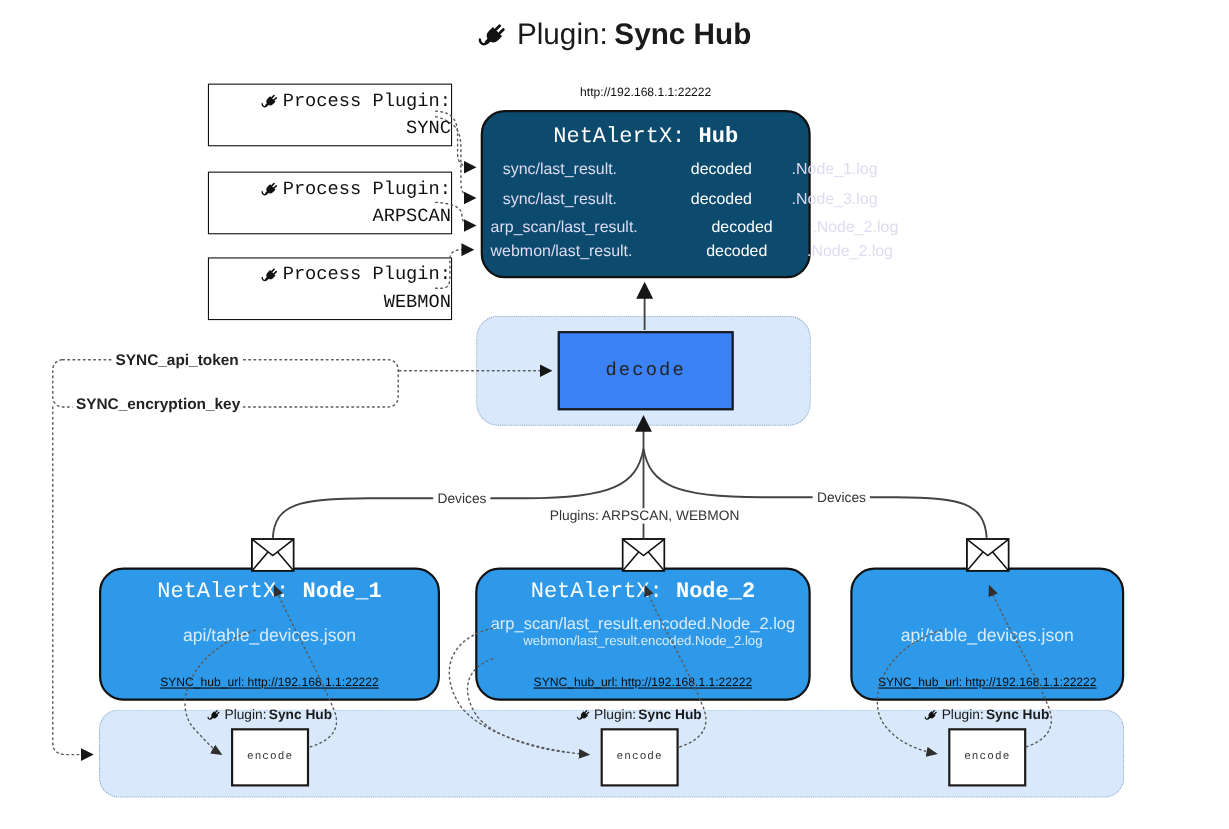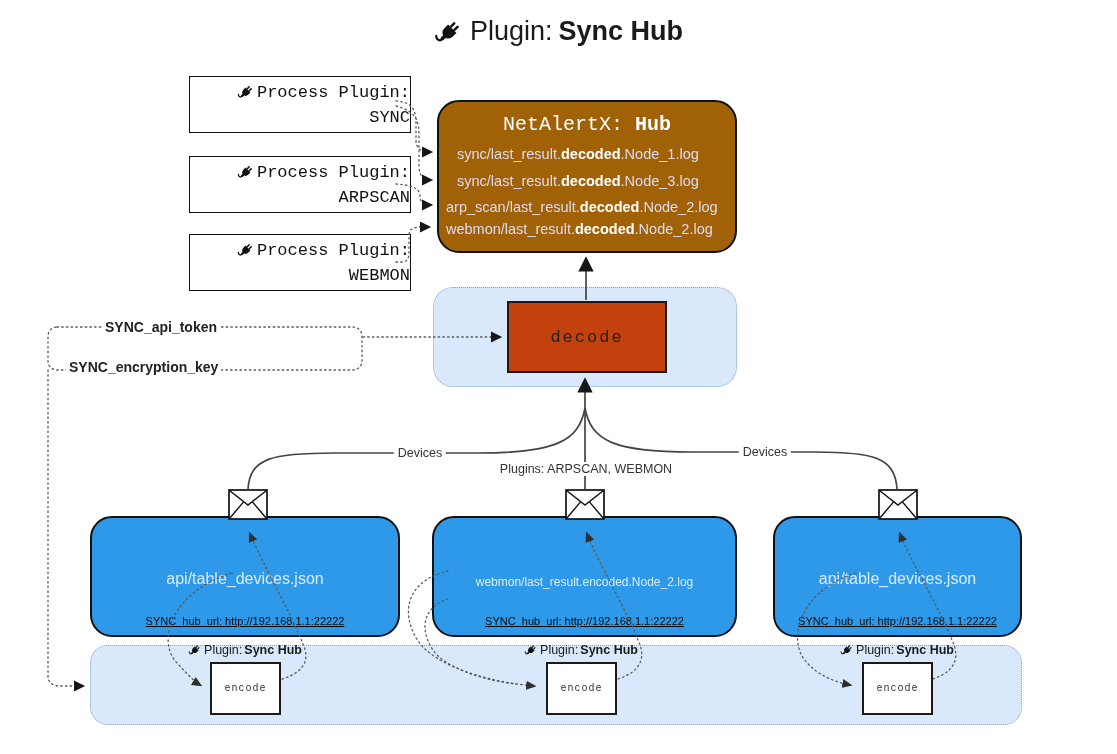--- a/index.html
+++ b/index.html
@@ -12,35 +12,35 @@
          align-items:center;gap:6px;font-size:27px;color:#1a1a1a;}
   #title .bold{font-weight:bold;}
 
   
   .pbox{position:absolute;left:173px;width:222px;height:57px;background:#fff;
         border:1.7px solid #111;box-sizing:border-box;display:flex;flex-direction:column;
         align-items:flex-end;justify-content:center;font-size:17px;color:#111;line-height:25px;margin-left:16px;}
   .pbox .l1{display:flex;align-items:center;gap:2px;}
 
   
-  #hub{position:absolute;left:437px;top:100px;width:300px;height:153px;background:#a16207;
+  #hub{position:absolute;left:437px;top:100px;width:300px;height:153px;background:#0c4a6e;
        border:2px solid #111;border-radius:22px;box-sizing:border-box;}
   #hub-url{position:absolute;left:437px;top:78px;width:300px;text-align:center;
            font-size:11px;color:#111;}
   #hub-title{position:absolute;left:0;top:11px;width:100%;text-align:center;color:#fff;
              font-size:20px;}
   #hub-title .bold{font-weight:bold;}
   .hubline{position:absolute;display:flex;align-items:center;font-size:14.5px;color:#dedcf2;
-           white-space:nowrap;}
-  .hubline .bold{font-weight:bold;color:#fff;}
+           white-space:nowrap;gap:36px;}
+  .hubline .bold{font-weight:normal;color:#fff;margin-left:31px;}
 
   
   .lightbox{background:#d9e9fb;border:1.6px dotted #86a4c4;box-sizing:border-box;}
   #decode-wrap{position:absolute;left:433px;top:287px;width:304px;height:100px;border-radius:20px;}
-  #decode-box{position:absolute;left:507px;top:301px;width:160px;height:72px;background:#c2410c;
+  #decode-box{position:absolute;left:507px;top:301px;width:160px;height:72px;background:#3b82f6;
               border:2px solid #1a1a1a;box-sizing:border-box;display:flex;align-items:center;
               justify-content:center;font-size:17px;letter-spacing:2px;color:#222;}
 
   
   .tok{position:absolute;background:#fff;padding:0 3px;font-size:14px;color:#222;z-index:6;
        white-space:nowrap;font-weight:bold;}
 
   
   .node{position:absolute;top:516px;height:121px;background:#2e99e8;border:2px solid #111;
         border-radius:22px;box-sizing:border-box;}
@@ -126,20 +126,21 @@
             <rect x="12.9" y="3.2" width="2" height="5.6" rx="1"></rect>
             <path d="M7.3 8.3 h9.4 v4.4 a4.7 4.7 0 0 1 -3.2 4.45 V19.4 a1.5 1.5 0 0 1 -3 0 v-2.25 A4.7 4.7 0 0 1 7.3 12.7 z"></path>
             <path d="M12 19.8 c0.6 3 -3.4 3.6 -5 1.6" stroke="#111" stroke-width="1.7" fill="none" stroke-linecap="round"></path>
           </g>
         </svg>
         <span>Process Plugin:</span>
       </span>
     <span>WEBMON</span>
   </div>
 
+  <div id="hub-url">http://192.168.1.1:22222</div>
   <div id="hub">
     <div id="hub-title" class="mono">
       <span>NetAlertX: </span><span class="bold">Hub</span>
     </div>
     <div class="hubline" style="left:18px;top:44px">
       <span>sync/last_result.</span>
         <span class="bold">decoded</span>
         <span>.Node_1.log</span>
     </div>
     <div class="hubline" style="left:18px;top:71px">
@@ -165,24 +166,27 @@
   </div>
 
   <div class="tok" style="left:102px;top:319px">SYNC_api_token</div>
   <div class="tok" style="left:66px;top:359px">SYNC_encryption_key</div>
 
   <div class="edgelabel" style="left:420px;top:453px">Devices</div>
   <div class="edgelabel" style="left:765px;top:452px">Devices</div>
   <div class="edgelabel" style="left:586px;top:469px">Plugins: ARPSCAN, WEBMON</div>
 
   <div class="node" style="left:90px;width:310px">
+    <div class="ntitle mono"><span>NetAlertX: </span><span class="bold">Node_1</span></div>
     <div class="nline" style="top:52px;font-size:16px">api/table_devices.json</div>
     <div class="nurl">SYNC_hub_url: http://192.168.1.1:22222</div>
   </div>
   <div class="node" style="left:432px;width:305px">
+    <div class="ntitle mono"><span>NetAlertX: </span><span class="bold">Node_2</span></div>
+    <div class="nline" style="top:41px;font-size:15px">arp_scan/last_result.encoded.Node_2.log</div>
     <div class="nline" style="top:57px;font-size:12px">webmon/last_result.encoded.Node_2.log</div>
     <div class="nurl">SYNC_hub_url: http://192.168.1.1:22222</div>
   </div>
   <div class="node" style="left:773px;width:249px">
     <div class="nline" style="top:52px;font-size:16px">api/table_devices.json</div>
     <div class="nurl">SYNC_hub_url: http://192.168.1.1:22222</div>
   </div>
 
   <svg class="envelope" style="left:228px" viewBox="0 0 40 31">
     <rect x="1" y="1" width="38" height="29" fill="#fff" stroke="#111" stroke-width="1.7"></rect>

